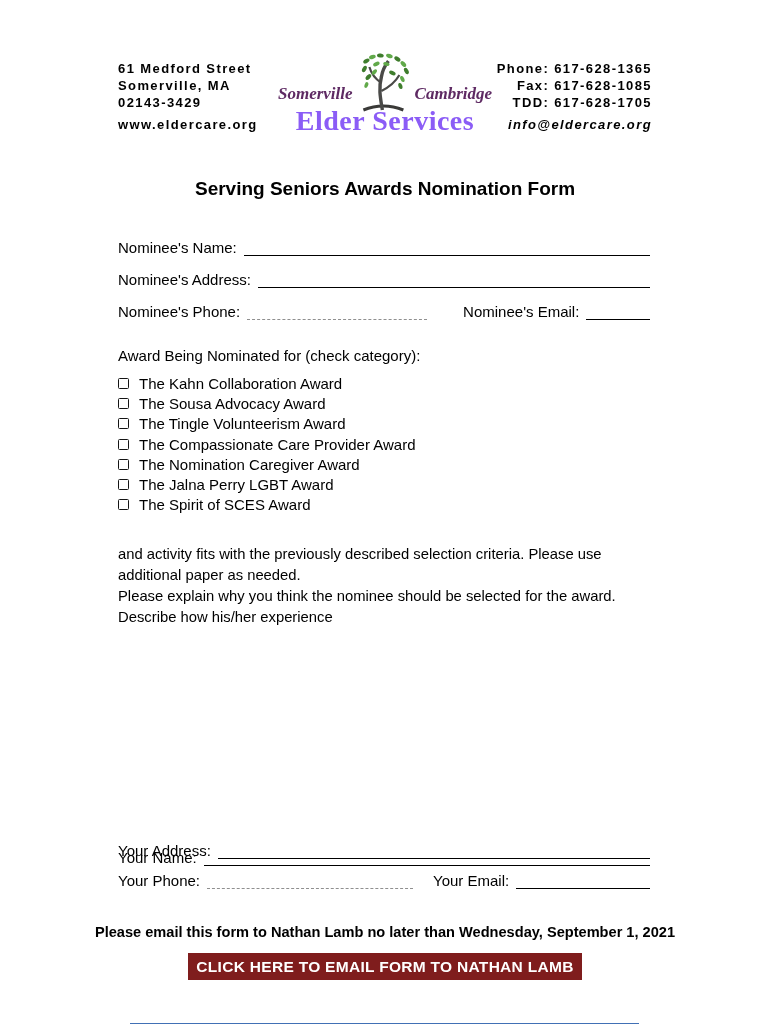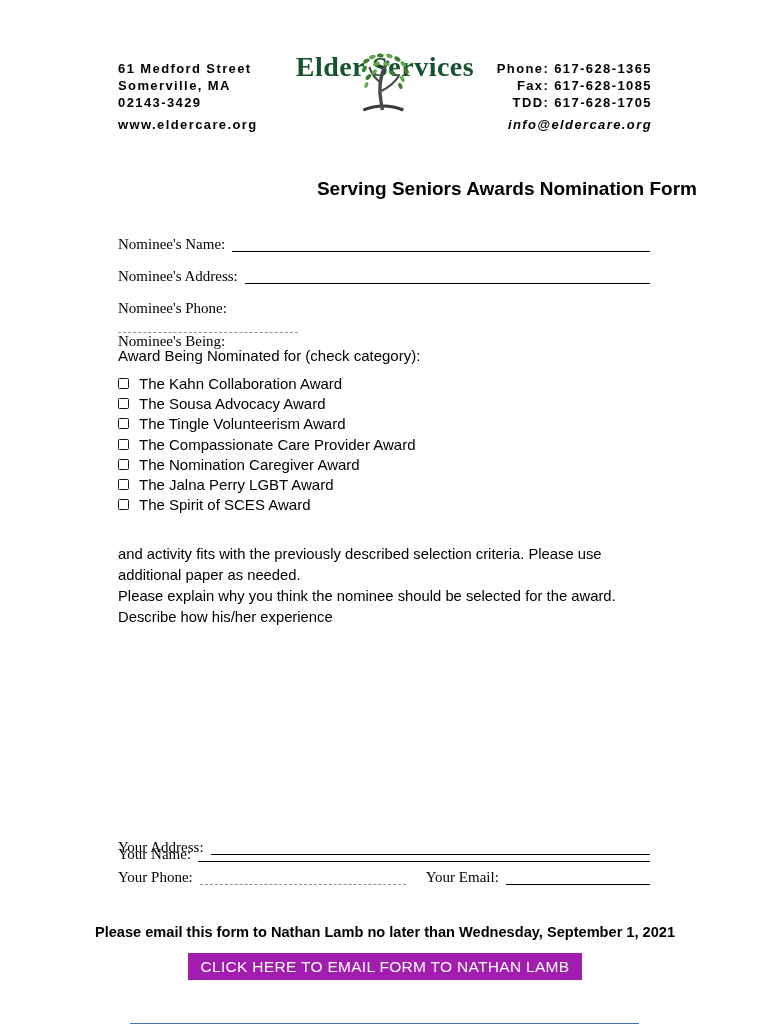--- a/index.html
+++ b/index.html
@@ -26,45 +26,45 @@
   .logo-row {
     display:flex; justify-content:center; align-items:baseline; gap:62px;
     margin-top:34px;
     font-family:"Liberation Serif", serif; font-style:italic; font-weight:bold;
     font-size:17px; color:#5e2a63;
   }
   .logo-tree { position:absolute; left:50%; top:2px; transform:translateX(-53%); }
   .logo-org {
     text-align:center; margin-top:1px;
     font-family:"Liberation Serif", serif; font-weight:bold; font-style:normal;
-    font-size:28px; color:#14532d; letter-spacing:0.5px;
+    font-size:28px; color:#8b5cf6; letter-spacing:0.5px;
   }
 
   
   .form-title {
     position:absolute; top:162px; left:0; width:100%;
-    text-align:right; font-size:19px; font-weight:bold;
+    text-align:center; font-size:19px; font-weight:bold;
   }
 
   
   .field-row {
     position:absolute; left:45px; right:47px;
-    display:flex; align-items:flex-start; font-size:15px; height:20px;font-family:Liberation Serif, serif;
+    display:flex; align-items:flex-end; font-size:15px; height:20px;
   }
   .field-row .lbl { white-space:nowrap; padding-right:7px; }
   .line-solid { flex:1; border-bottom:1.6px solid #000; height:16px; }
   .line-dashed { border-bottom:1.5px dashed #8f8f8f; height:16px; flex:none; }
   .gap-n { width:36px; flex:none; }
   .gap-y { width:20px; flex:none; }
   .w-nphone { width:180px; }
   .w-yphone { width:206px; }
 
   .row-nname   { top:220px; }
   .row-naddr   { top:252px; }
-  .row-nphone  { top:284px;flex-direction:column; }
+  .row-nphone  { top:284px; }
   .row-yname   { top:830px; }
   .row-yaddr   { top:823px; }
   .row-yphone  { top:853px; }
 
   
   .award-prompt { position:absolute; left:45px; top:331px; font-size:15px; }
   .award-list { position:absolute; left:45px; top:357px; }
   .award-item { display:flex; align-items:center; height:20.3px; font-size:15px; }
   .cbx {
     width:11px; height:11px; border:1.8px solid #141414; border-radius:1.5px;
@@ -77,23 +77,23 @@
     font-size:14.8px; line-height:21px;
   }
 
   
   .deadline {
     position:absolute; top:908px; left:0; width:100%;
     text-align:center; font-weight:bold; font-size:14.6px;
   }
   .email-btn {
     position:absolute; top:937px; left:50%; transform:translateX(-50%);
-    width:394px; height:27px; background:#a21caf; border:none; cursor:pointer;
+    width:394px; height:27px; background:#7f1d1d; border:none; cursor:pointer;
     color:#fff; font-family:"Liberation Sans", sans-serif;
-    font-weight:normal; font-size:15.5px; letter-spacing:0.3px;
+    font-weight:bold; font-size:15.5px; letter-spacing:0.3px;
     display:flex; align-items:center; justify-content:center;
   }
   .bottom-bar {
     position:absolute; left:57px; right:58px; top:1007px; height:15px;
     background:#4170b5;
   }
 </style>
 </head>
 <body>
 
@@ -135,38 +135,42 @@
           <ellipse cx="33" cy="4" rx="3.4" ry="2" transform="rotate(20 33 4)"></ellipse>
           <ellipse cx="47" cy="12" rx="3.4" ry="2" transform="rotate(45 47 12)"></ellipse>
           <ellipse cx="20" cy="12" rx="3.4" ry="2" transform="rotate(-25 20 12)"></ellipse>
           <ellipse cx="30" cy="12" rx="3.2" ry="1.9" transform="rotate(15 30 12)"></ellipse>
           <ellipse cx="18" cy="20" rx="3.2" ry="1.9" transform="rotate(-50 18 20)"></ellipse>
           <ellipse cx="46" cy="27" rx="3.2" ry="1.9" transform="rotate(65 46 27)"></ellipse>
           <ellipse cx="10" cy="33" rx="3" ry="1.8" transform="rotate(-70 10 33)"></ellipse>
         </g>
       </svg>
     </span>
+    <div class="logo-row">
+      <span>Somerville</span>
+      <span>Cambridge</span>
+    </div>
     <div class="logo-org">Elder Services</div>
   </div>
 
   <div class="form-title">Serving Seniors Awards Nomination Form</div>
 
   <div class="field-row row-nname">
     <span class="lbl">Nominee's Name:</span>
     <span class="line-solid"></span>
   </div>
   <div class="field-row row-naddr">
     <span class="lbl">Nominee's Address:</span>
     <span class="line-solid"></span>
   </div>
   <div class="field-row row-nphone">
     <span class="lbl">Nominee's Phone:</span>
     <span class="line-dashed w-nphone"></span>
     <span class="gap-n"></span>
-    <span class="lbl">Nominee's Being:</span>
+    <span class="lbl">Nominee's Email:</span>
     <span class="line-solid"></span>
   </div>
 
   <div class="award-prompt">Award Being Nominated for (check category):</div>
   <div class="award-list">
     <div class="award-item">
       <span class="cbx"></span>
       <span>The Kahn Collaboration Award</span>
     </div>
     <div class="award-item">

